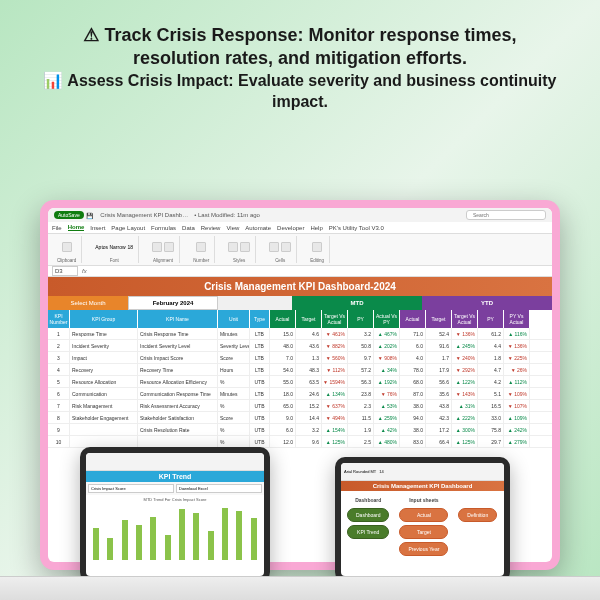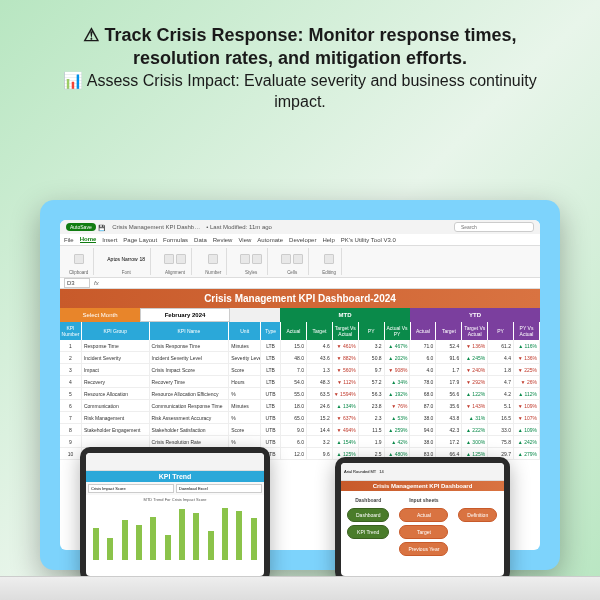--- a/index.html
+++ b/index.html
@@ -1,20 +1,20 @@
 <!DOCTYPE html>
 <html><head>
 <meta charset="utf-8">
 <style>
 *{box-sizing:border-box;margin:0;padding:0}
 body{width:600px;height:600px;background:linear-gradient(135deg,#b8e6c1 0%,#e8f5ea 50%,#b8e6c1 100%);font-family:Arial,sans-serif;overflow:hidden;position:relative}
 .hero{padding:24px 40px 12px;text-align:center}
 .hero h1{font-size:18px;font-weight:700;color:#1a1a1a;margin-bottom:0;line-height:1.3}
-.hero h2{font-size:16px;font-weight:400;color:#1a1a1a;line-height:1.3}
-.monitor{position:absolute;bottom:30px;left:50%;transform:translateX(-50%);width:520px;height:370px;background:#7dd3fc;border-radius:14px;padding:20px;box-shadow:0 10px 30px rgba(0,0,0,.3)}
+.hero h2{font-size:16px;font-weight:700;color:#1a1a1a;line-height:1.3}
+.monitor{position:absolute;bottom:30px;left:50%;transform:translateX(-50%);width:520px;height:370px;background:#f9a8d4;border-radius:14px;padding:8px;box-shadow:0 10px 30px rgba(0,0,0,.3)}
 .screen{width:100%;height:100%;background:#fff;border-radius:6px;overflow:hidden;display:flex;flex-direction:column;font-size:6px}
 .titlebar{height:14px;background:#f3f3f3;display:flex;align-items:center;padding:0 6px;gap:6px}
 .titlebar .left{display:flex;gap:3px;align-items:center}
 .titlebar .seg{color:#555;font-size:6px}
 .autosave{background:#107c10;color:#fff;padding:1px 4px;border-radius:6px;font-size:5px}
 .search{margin-left:auto;background:#fff;border:1px solid #ccc;border-radius:3px;padding:1px 6px;font-size:5px;color:#888;width:80px}
 .ribbon-tabs{height:12px;background:#fff;border-bottom:1px solid #ddd;display:flex;align-items:center;padding:0 4px;gap:6px}
 .ribbon-tabs span{font-size:6px;color:#444}
 .ribbon-tabs .active{color:#107c10;border-bottom:1.5px solid #107c10;font-weight:600}
 .ribbon{height:32px;background:#f8f8f8;border-bottom:1px solid #ddd;display:flex;align-items:center;padding:2px 4px;gap:8px}

